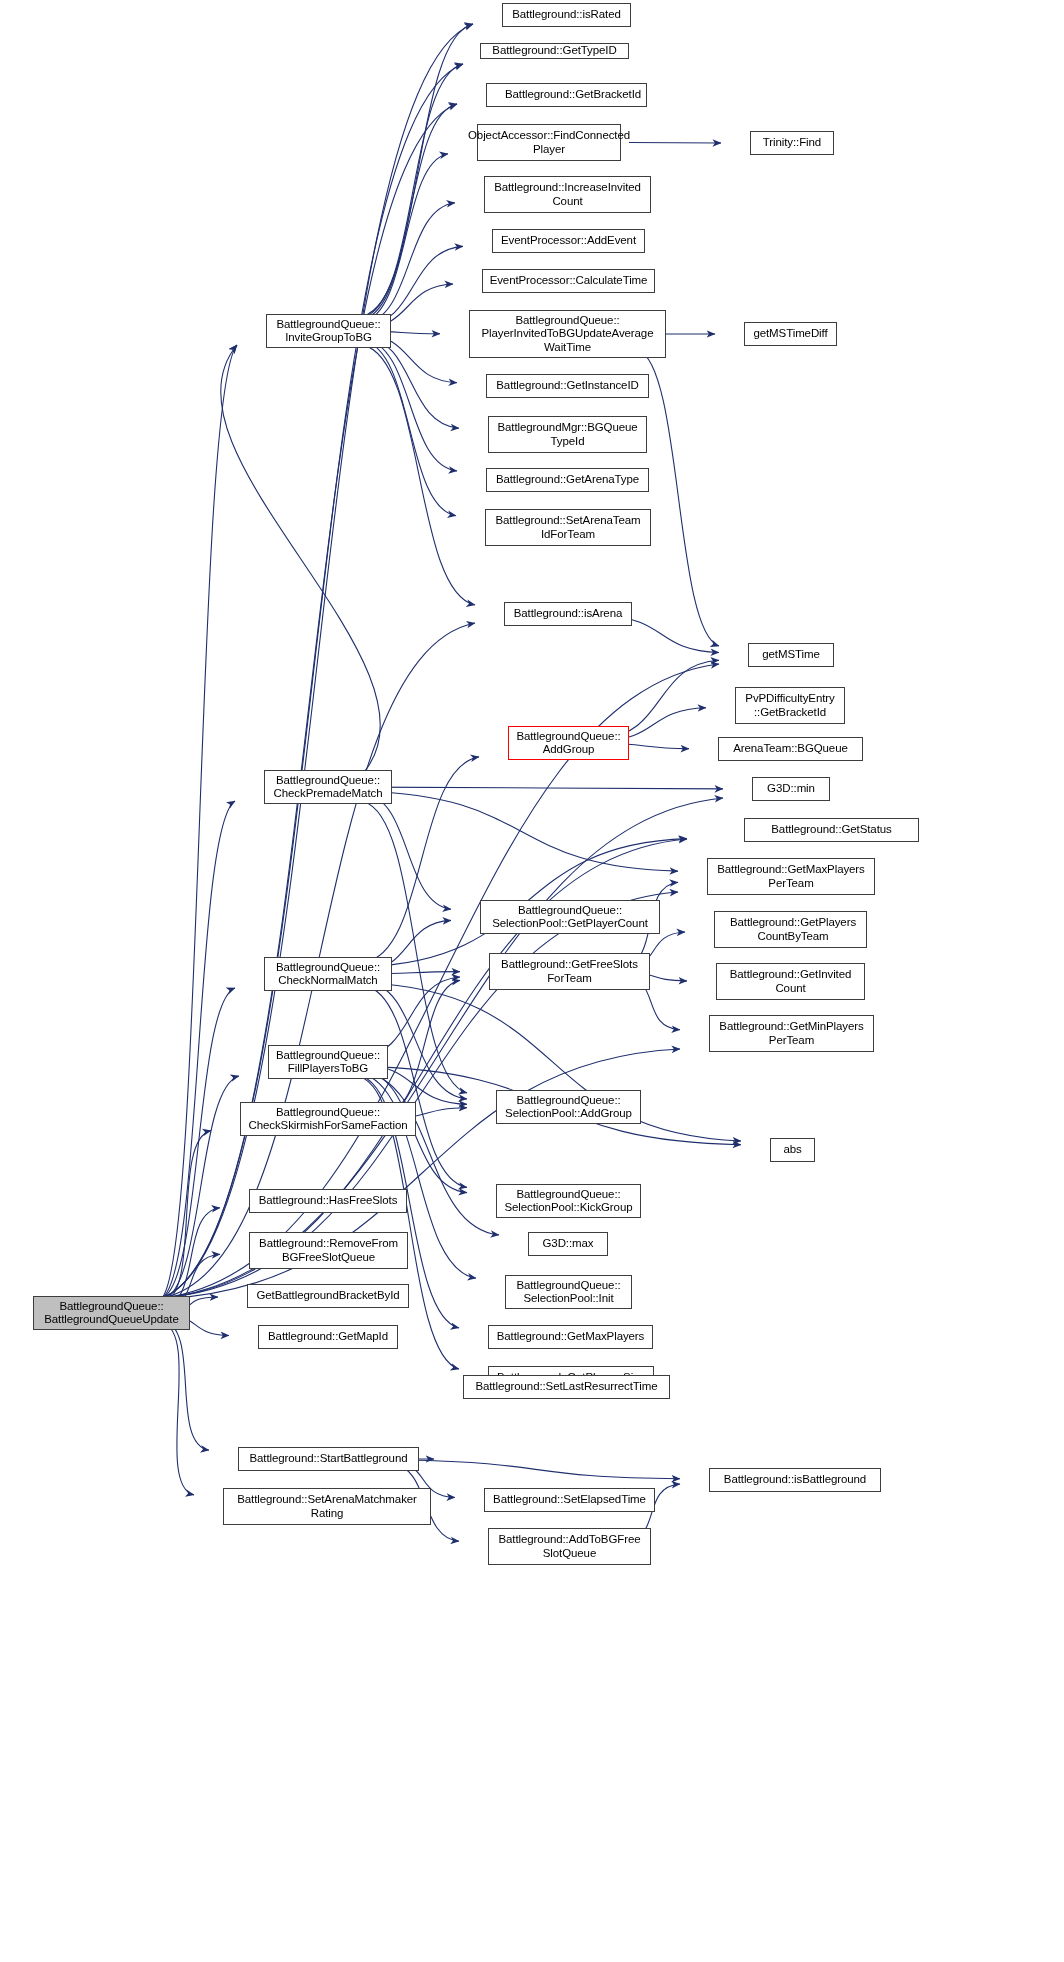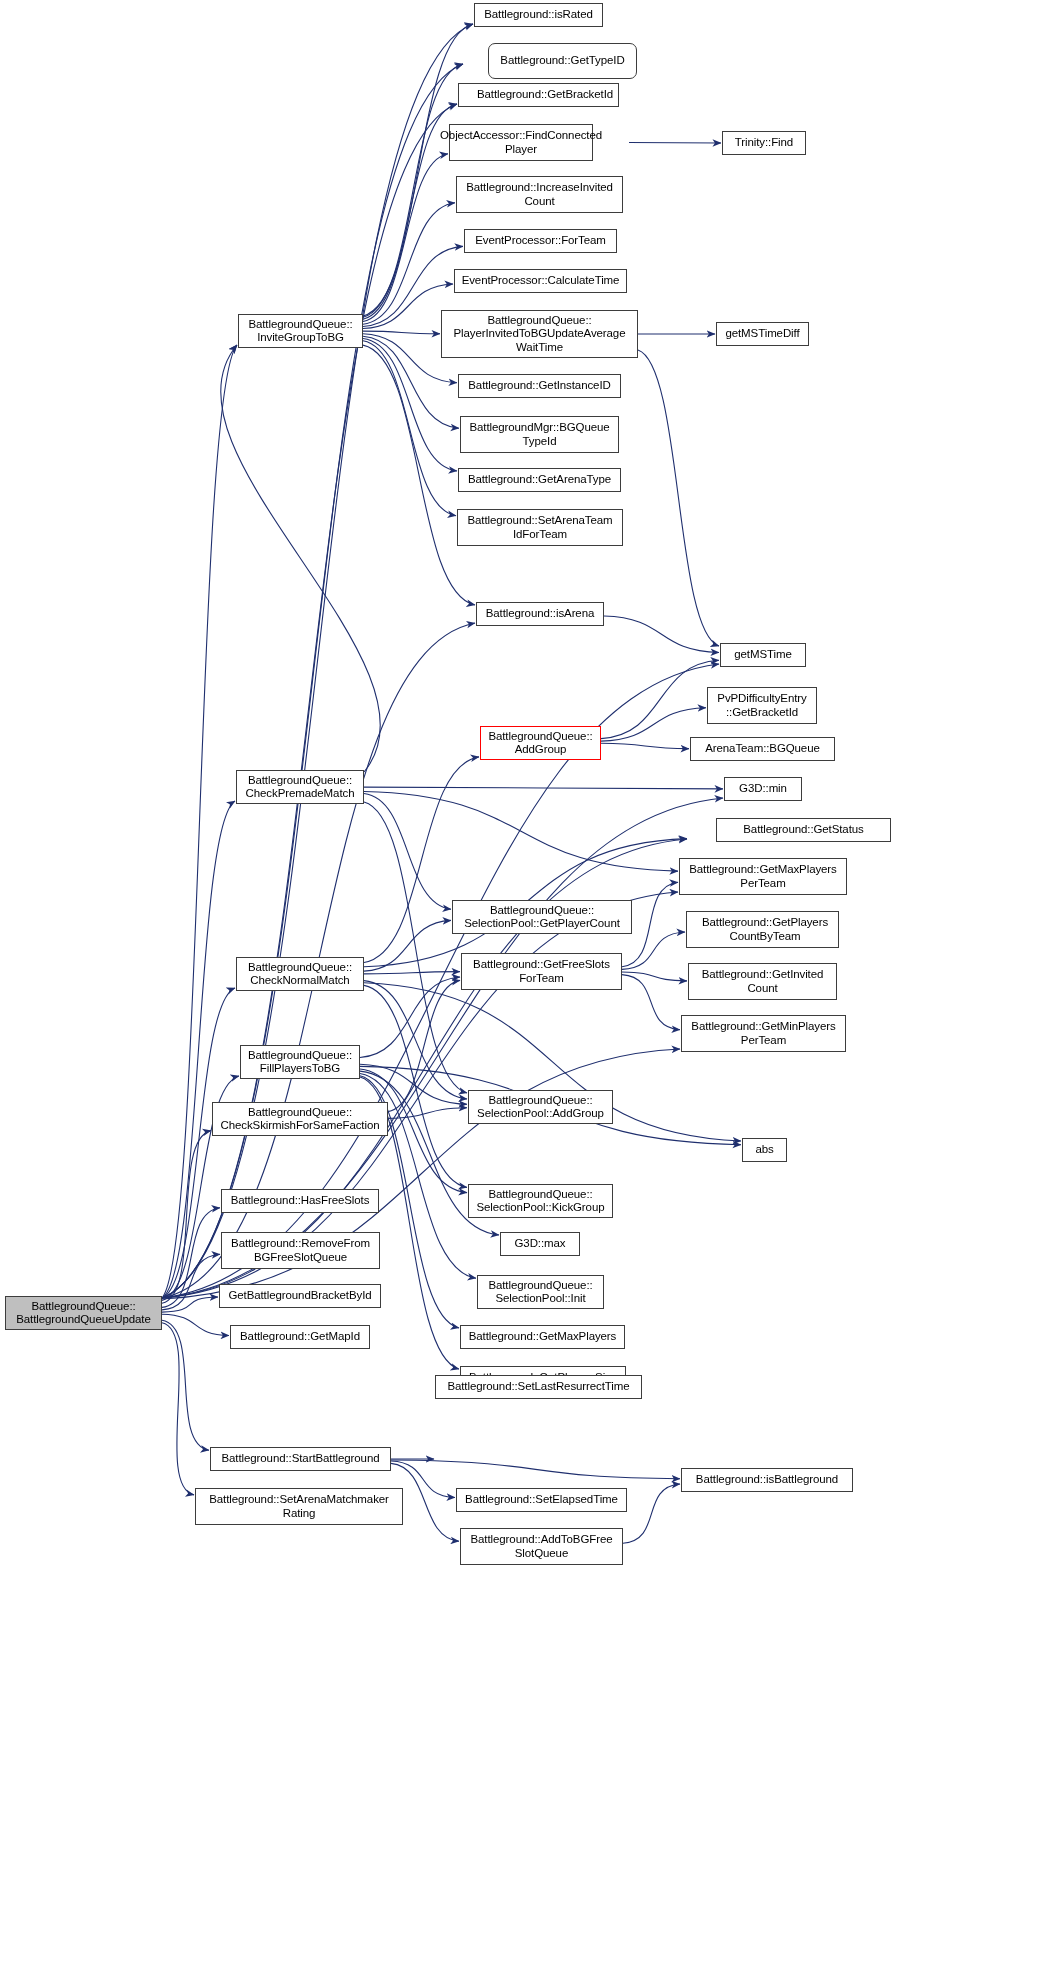--- a/index.html
+++ b/index.html
@@ -33,20 +33,21 @@
     text-align: center;
     border: 1px solid #3d3d3d;
     background: #ffffff;
     color: #000000;
     font-size: 11.5px;
     line-height: 13.5px;
     letter-spacing: -0.1px;
     white-space: pre-line;
     padding: 0 3px;
     z-index: 2;
+    margin-left: 28px;
   }
   .node.root {
     background: #bfbfbf;
     border: 1px solid #3d3d3d;
   }
   .node.highlight {
     border: 1.6px solid #ff0000;
   }
 </style>
 </head>
@@ -132,28 +133,28 @@
         <path d="M391,1463.375 C431,1467.26875 419,1537.35625 459,1541.25"></path>
         <path d="M623,1543.175 C663,1540.2157499999998 640,1486.9492500000001 680,1483.99"></path>
       </g>
   </svg>
   <div id="node-layer">
       <div class="node root" style="left: 5px; top: 1296px; width: 157px; height: 34px;">BattlegroundQueue::
 BattlegroundQueueUpdate</div>
       <div class="node" style="left: 238px; top: 314px; width: 125px; height: 34px;">BattlegroundQueue::
 InviteGroupToBG</div>
       <div class="node" style="left: 474px; top: 3px; width: 129px; height: 24px;">Battleground::isRated</div>
-      <div class="node" style="left: 488px; top: 43px; width: 149px; height: 36px; border-radius: 7px;">Battleground::GetTypeID</div>
+      <div class="node" style="left: 452px; top: 43px; width: 149px; height: 16px;">Battleground::GetTypeID</div>
       <div class="node" style="left: 458px; top: 83px; width: 161px; height: 24px; padding-left: 16px;">Battleground::GetBracketId</div>
       <div class="node" style="left: 449px; top: 124px; width: 144px; height: 37px;">ObjectAccessor::FindConnected
 Player</div>
       <div class="node" style="left: 722px; top: 131px; width: 84px; height: 24px;">Trinity::Find</div>
       <div class="node" style="left: 456px; top: 176px; width: 167px; height: 37px;">Battleground::IncreaseInvited
 Count</div>
-      <div class="node" style="left: 464px; top: 229px; width: 153px; height: 24px;">EventProcessor::ForTeam</div>
+      <div class="node" style="left: 464px; top: 229px; width: 153px; height: 24px;">EventProcessor::AddEvent</div>
       <div class="node" style="left: 454px; top: 269px; width: 173px; height: 24px;">EventProcessor::CalculateTime</div>
       <div class="node" style="left: 441px; top: 310px; width: 197px; height: 48px;">BattlegroundQueue::
 PlayerInvitedToBGUpdateAverage
 WaitTime</div>
       <div class="node" style="left: 716px; top: 322px; width: 93px; height: 24px;">getMSTimeDiff</div>
       <div class="node" style="left: 458px; top: 374px; width: 163px; height: 24px;">Battleground::GetInstanceID</div>
       <div class="node" style="left: 460px; top: 416px; width: 159px; height: 37px;">BattlegroundMgr::BGQueue
 TypeId</div>
       <div class="node" style="left: 458px; top: 468px; width: 163px; height: 24px;">Battleground::GetArenaType</div>
       <div class="node" style="left: 457px; top: 509px; width: 166px; height: 37px;">Battleground::SetArenaTeam

